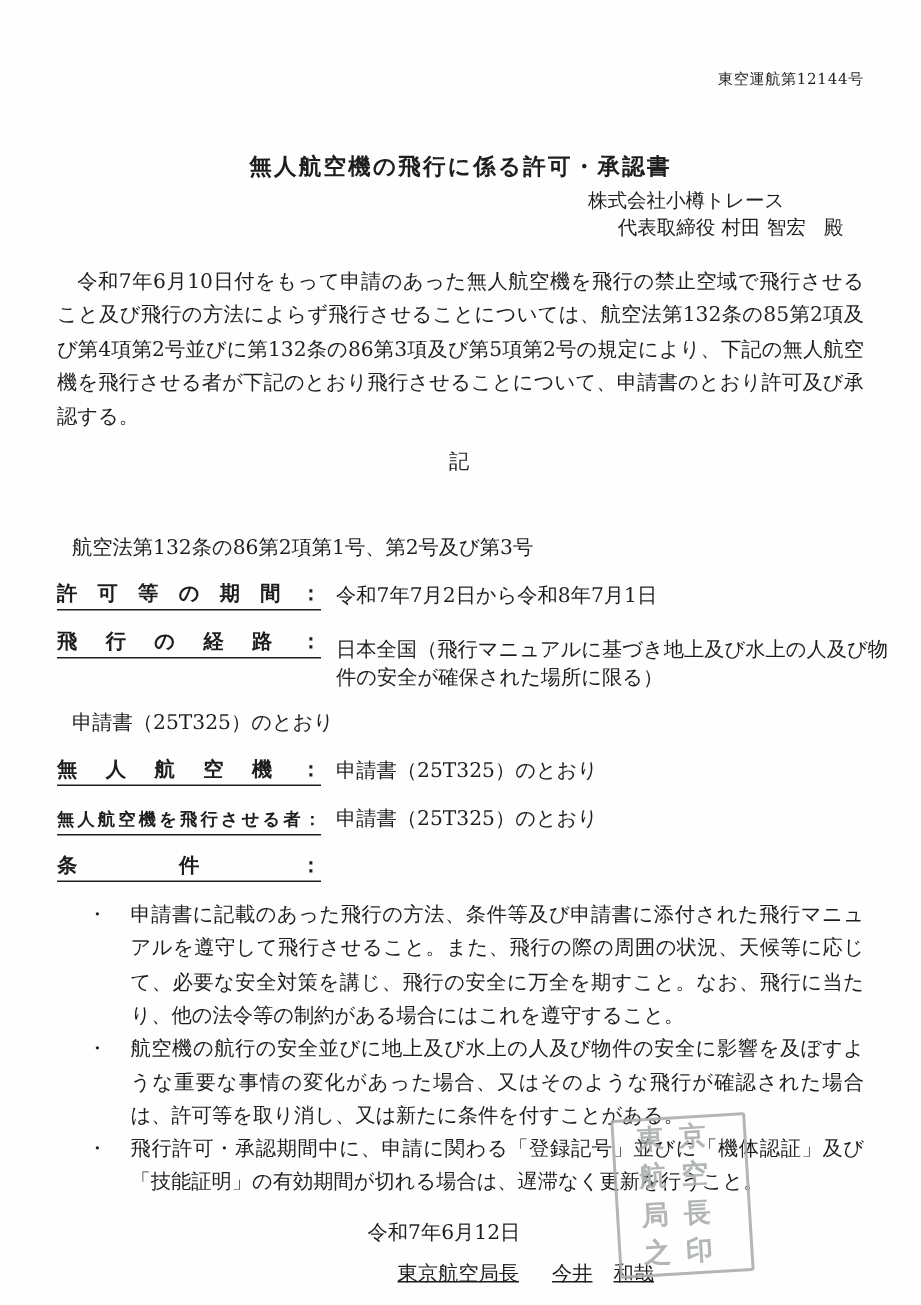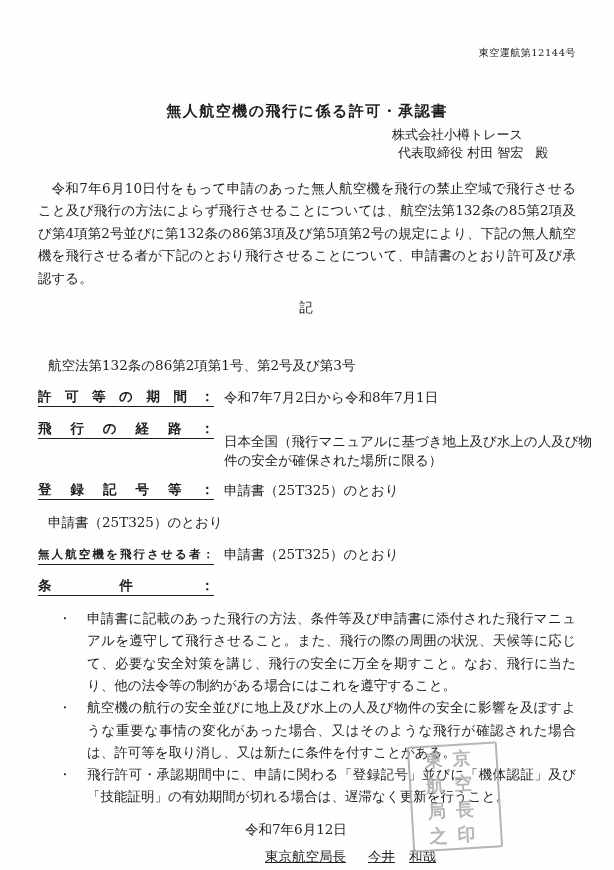--- a/index.html
+++ b/index.html
@@ -28,21 +28,21 @@
     letter-spacing: 1.5px;
     margin-top: 42px;
   }
   .addressee {
     margin-top: 5px;
     margin-left: 354px;
     font-size: 13px;
     line-height: 18px;
     white-space: nowrap;
   }
-  .addressee .line2 { padding-left: 6px; }
+  .addressee .line2 { padding-left: 6px; text-align: center; }
   .addressee .honorific { margin-left: 12px; }
   .body-par {
     margin-top: 15px;
     line-height: 22.4px;
     text-indent: 1em;
     text-align: justify;
   }
   .record-marker {
     text-align: center;
     margin-top: 10px;
@@ -60,21 +60,21 @@
     font-weight: 700;
     border-bottom: 1.5px solid #1e1e1e;
     padding-bottom: 1px;
     text-align: justify;
     text-align-last: justify;
     line-height: 17px;
   }
   .field-label.small { font-size: 11.5px; letter-spacing: 0; line-height: 18px; }
   .field-value { margin-left: 10px; line-height: 24px; margin-top: -3px; }
   .field-value .vline { white-space: nowrap; }
-  .field-value.wrap { line-height: 19px; margin-top: 12px; }
+  .field-value.wrap { line-height: 19px; margin-top: 4px; }
   .field-value.wrap .vline { white-space: normal; display: block; width: 372px; }
   .conditions { margin-top: 10px; margin-left: 20px; }
   .cond-item { display: flex; line-height: 22.3px; }
   .cond-bullet { flex: none; width: 17px; }
   .cond-text { flex: 1; text-align: justify; margin-left: 12px; }
   .issue-date { margin-top: 13px; margin-left: 207px; }
   .issuer { margin-top: 9px; margin-left: 227px; text-decoration: underline; }
   .issuer .issuer-name { margin-left: 22px; }
   .issuer .name-sp { display: inline-block; width: 14px; }
   .seal {
@@ -134,27 +134,27 @@
     </div>
 
     <div class="field-row">
       <span class="field-label">飛行の経路：</span>
       <span class="field-value wrap">
         <span class="vline">日本全国（飛行マニュアルに基づき地上及び水上の人及び物件の安全が確保された場所に限る）</span>
       </span>
     </div>
 
     <div class="field-row">
-      <span class="field-label">登録記号等：</span>
       <span class="field-value">
         <span class="vline">申請書（25T325）のとおり</span>
       </span>
     </div>
 
     <div class="field-row">
+      <span class="field-label">無人航空機：</span>
       <span class="field-value">
         <span class="vline">申請書（25T325）のとおり</span>
       </span>
     </div>
 
     <div class="field-row">
       <span class="field-label small">無人航空機を飛行させる者：</span>
       <span class="field-value">
         <span class="vline">申請書（25T325）のとおり</span>
       </span>

